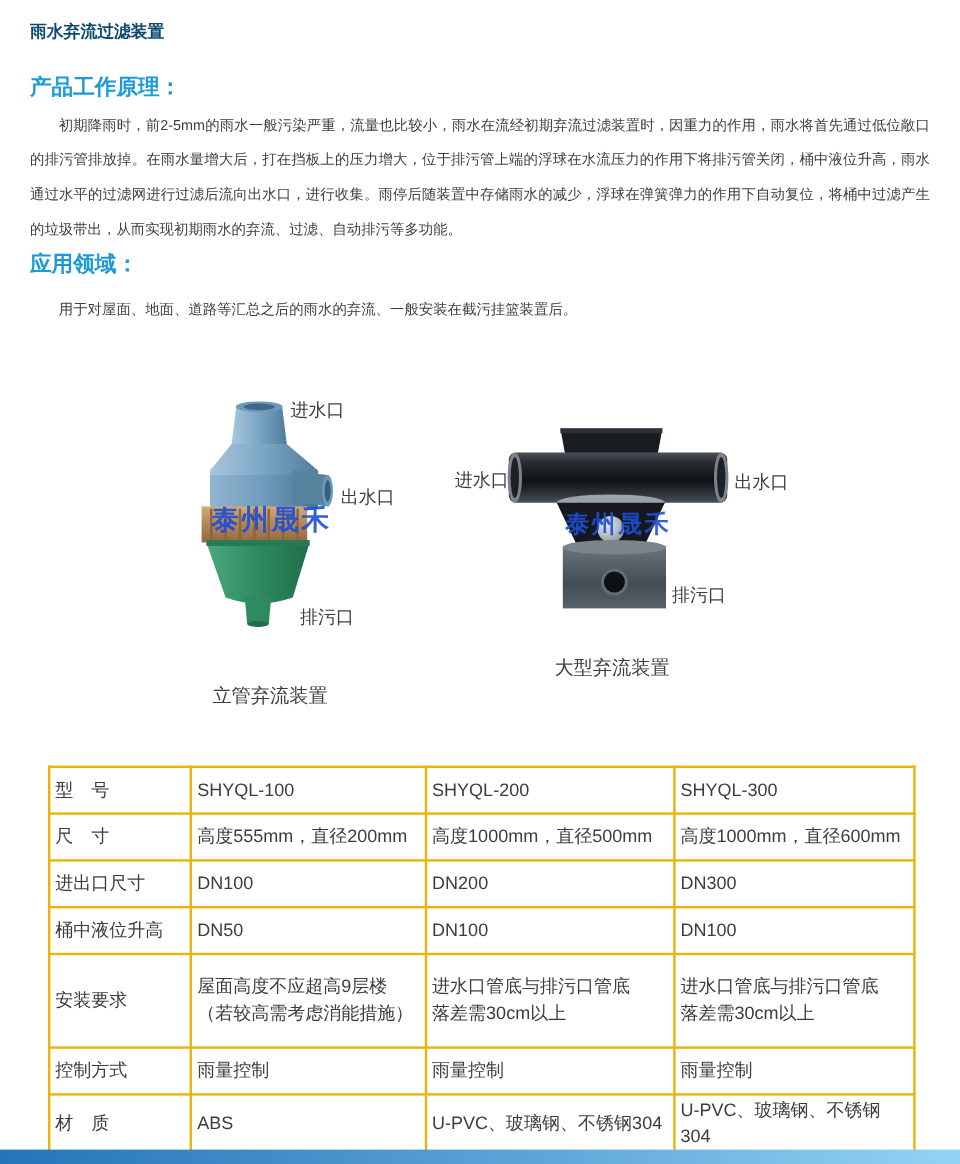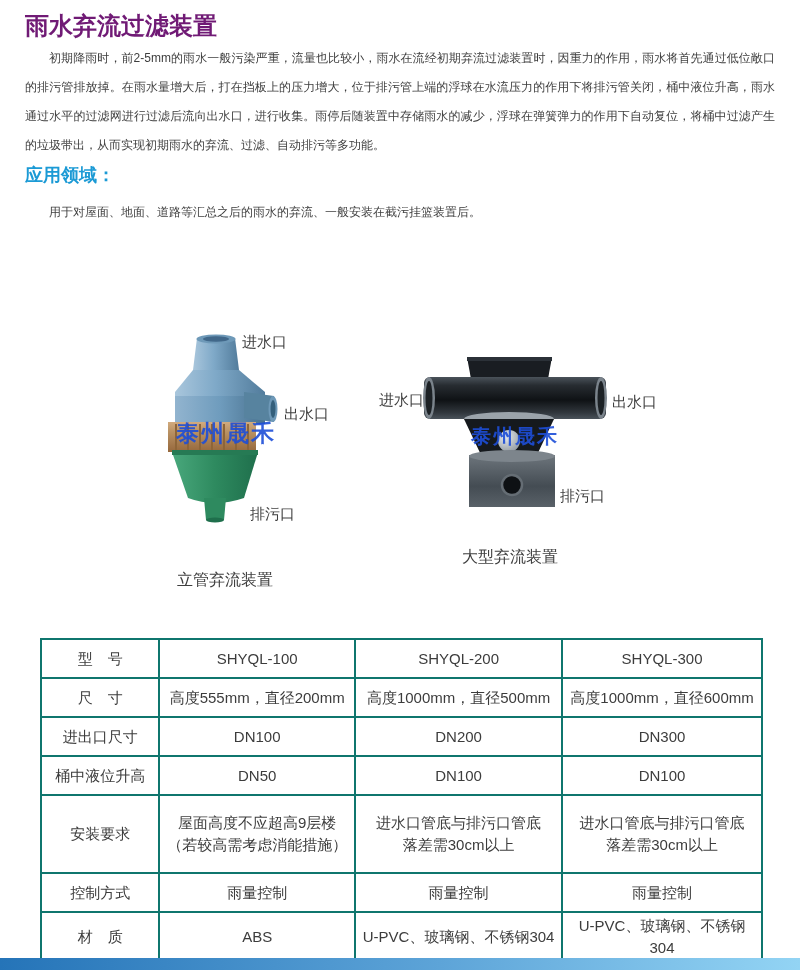--- a/index.html
+++ b/index.html
@@ -6,22 +6,22 @@
   .page{
     position:relative;
     width:800px;height:970px;
     background:#ffffff;
     font-family:"Liberation Sans","DejaVu Sans",sans-serif;
     color:#3e3e3e;
     overflow:hidden;
   }
   .doc-title{
     margin:14px 25px 0 25px;
-    font-size:24px;font-weight:bold;
-    color:#701a75;
+    font-size:14px;font-weight:bold;
+    color:#0c4a6e;
     line-height:24px;
   }
   .section-heading{
     margin:22px 25px 0 25px;
     font-size:18px;font-weight:bold;
     color:#1b9ad5;
     line-height:24px;
   }
   .section-heading.app{margin-top:4px;font-family:Liberation Mono, monospace;}
   .body-paragraph{
@@ -58,23 +58,23 @@
   }
   .wm-1{left:176px;top:418px;font-size:23px;}
   .wm-2{left:471px;top:423px;font-size:20px;}
   table.spec{
     position:absolute;left:40px;top:638px;
     width:723px;
     border-collapse:collapse;
     table-layout:fixed;
   }
   table.spec td{
-    border:2px solid #0f766e;
+    border:2px solid #eab308;
     font-size:15px;color:#3c3c3c;
-    text-align:center;vertical-align:middle;
+    text-align:left;vertical-align:middle;
     padding:2px 4px;
     height:33px;
     white-space:pre-line;
     line-height:1.45;
   }
   table.spec tr.tall td{height:72px;}
   .col-label{width:116px;}
   .col-a{width:192px;}
   .col-b{width:203px;}
   .col-c{width:196px;}
@@ -83,20 +83,21 @@
     background:linear-gradient(90deg,#2574b8 0%,#5da4d8 55%,#93d4f4 100%);
   }
 </style>
 </head>
 <body>
 
 <div class="page">
 
   <div class="doc-title">雨水弃流过滤装置</div>
 
+  <div class="section-heading">产品工作原理：</div>
   <div class="body-paragraph">初期降雨时，前2-5mm的雨水一般污染严重，流量也比较小，雨水在流经初期弃流过滤装置时，因重力的作用，雨水将首先通过低位敞口的排污管排放掉。在雨水量增大后，打在挡板上的压力增大，位于排污管上端的浮球在水流压力的作用下将排污管关闭，桶中液位升高，雨水通过水平的过滤网进行过滤后流向出水口，进行收集。雨停后随装置中存储雨水的减少，浮球在弹簧弹力的作用下自动复位，将桶中过滤产生的垃圾带出，从而实现初期雨水的弃流、过滤、自动排污等多功能。</div>
 
   <div class="section-heading app">应用领域：</div>
   <div class="body-line">用于对屋面、地面、道路等汇总之后的雨水的弃流、一般安装在截污挂篮装置后。</div>
 
   <svg class="fig-svg" style="left:166px;top:330px;" width="115" height="196" viewBox="0 0 115 196">
     <defs>
       <linearGradient id="gBlue" x1="0" y1="0" x2="1" y2="0">
         <stop offset="0" stop-color="#a9c6dc"></stop>
           <stop offset="0.45" stop-color="#7fa9c8"></stop>

